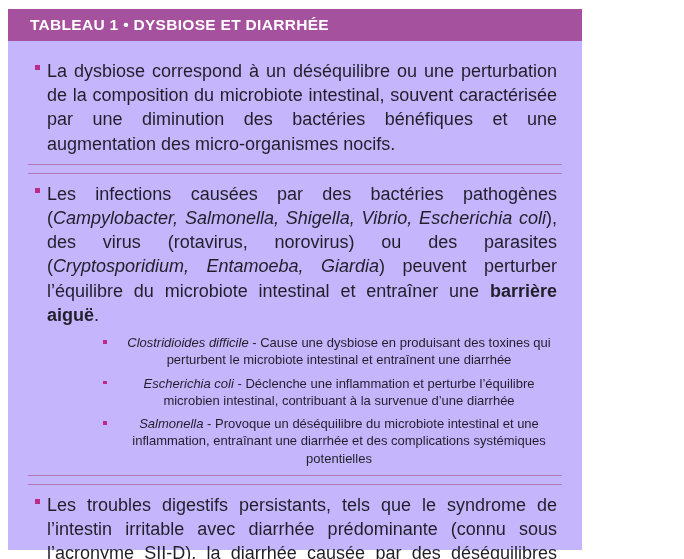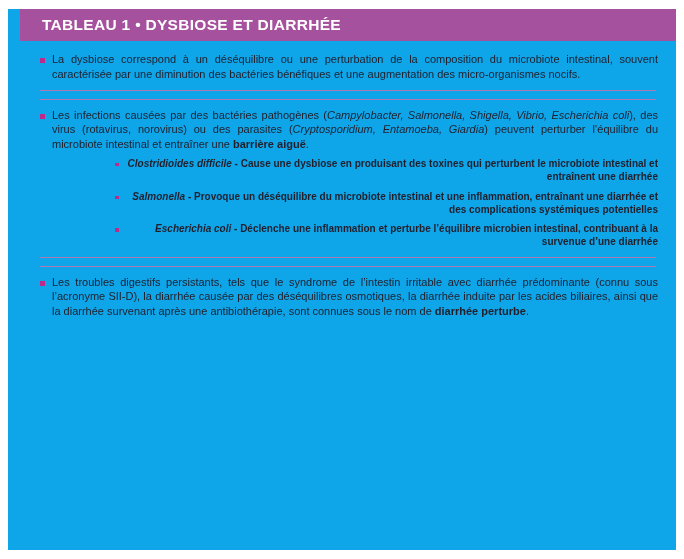--- a/index.html
+++ b/index.html
@@ -11,25 +11,24 @@
     height: 559px;
     background: #ffffff;
     font-family: "Liberation Sans", sans-serif;
     overflow: hidden;
   }
 
   .table-box {
     position: absolute;
     left: 8px;
     top: 9px;
-    width: 668px;
+    width: 574px;
     height: 541px;
     box-sizing: border-box;
-    background: #0ea5e9;
-    padding-left: 12px;
+    background: #c4b5fd;
   }
 
   .table-header {
     background: #a5519d;
     height: 32px;
     display: flex;
     align-items: center;
     padding-left: 22px;
     box-sizing: border-box;
   }
@@ -43,25 +42,25 @@
   }
 
   .table-body {
     padding: 11px 18px 6px 18px;
     box-sizing: border-box;
   }
 
   .entry {
     position: relative;
     color: #221f2b;
-    font-size: 11px;
+    font-size: 18px;
     line-height: 1.345;
     text-align: justify;
     padding-left: 14px;
-    margin: 0;
+    margin: 7px;
   }
   .entry::before {
     content: "";
     position: absolute;
     left: 2px;
     top: 6px;
     width: 5px;
     height: 5px;
     background: #bd2a8b;
   }
@@ -74,26 +73,25 @@
   }
 
   .sublist {
     margin: 5px 0 0 0;
     padding: 0;
     list-style: none;
   }
   .subentry {
     position: relative;
     color: #221f2b;
-    font-size: 10px;
+    font-size: 13px;
     line-height: 1.33;
     padding-left: 12px;
     margin: 0 0 6px 76px;
-    text-align: right;
-    font-weight: bold;
+    text-align: center;
   }
   .subentry:last-child { margin-bottom: 2px; }
   .subentry::before {
     content: "";
     position: absolute;
     left: 1px;
     top: 6px;
     width: 3.5px;
     height: 3.5px;
     background: #bd2a8b;
@@ -117,22 +115,22 @@
 
     <hr class="divider">
 
 
     <hr class="divider">
 
     <p class="entry">Les infections causées par des bactéries pathogènes (<em>Campylobacter, Salmonella, Shigella, Vibrio, Escherichia coli</em>), des virus (rotavirus, norovirus) ou des parasites (<em>Cryptosporidium, Entamoeba, Giardia</em>) peuvent perturber l’équilibre du microbiote intestinal et entraîner une <strong>barrière aiguë</strong>.</p>
 
     <ul class="sublist">
       <li class="subentry"><em>Clostridioides difficile</em> - Cause une dysbiose en produisant des toxines qui perturbent le microbiote intestinal et entraînent une diarrhée</li>
+      <li class="subentry"><em>Escherichia coli</em> - Déclenche une inflammation et perturbe l’équilibre microbien intestinal, contribuant à la survenue d’une diarrhée</li>
       <li class="subentry"><em>Salmonella</em> - Provoque un déséquilibre du microbiote intestinal et une inflammation, entraînant une diarrhée et des complications systémiques potentielles</li>
-      <li class="subentry"><em>Escherichia coli</em> - Déclenche une inflammation et perturbe l’équilibre microbien intestinal, contribuant à la survenue d’une diarrhée</li>
     </ul>
 
     <hr class="divider">
 
 
     <hr class="divider">
 
     <p class="entry">Les troubles digestifs persistants, tels que le syndrome de l’intestin irritable avec diarrhée prédominante (connu sous l’acronyme SII-D), la diarrhée causée par des déséquilibres osmotiques, la diarrhée induite par les acides biliaires, ainsi que la diarrhée survenant après une antibiothérapie, sont connues sous le nom de <strong>diarrhée perturbe</strong>.</p>
 
   </div>

